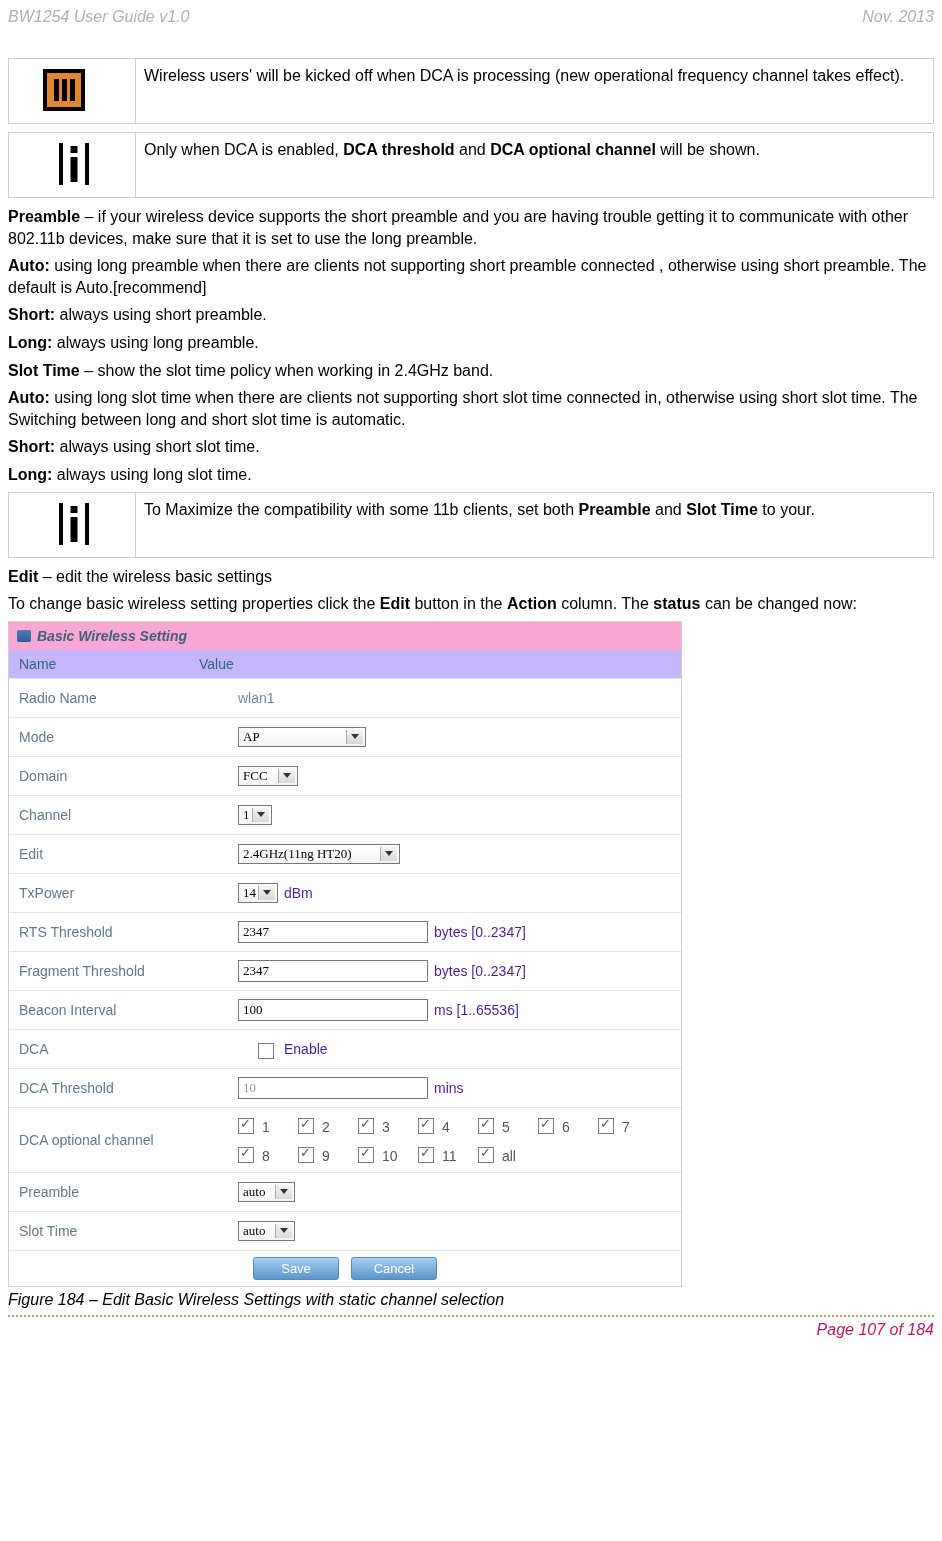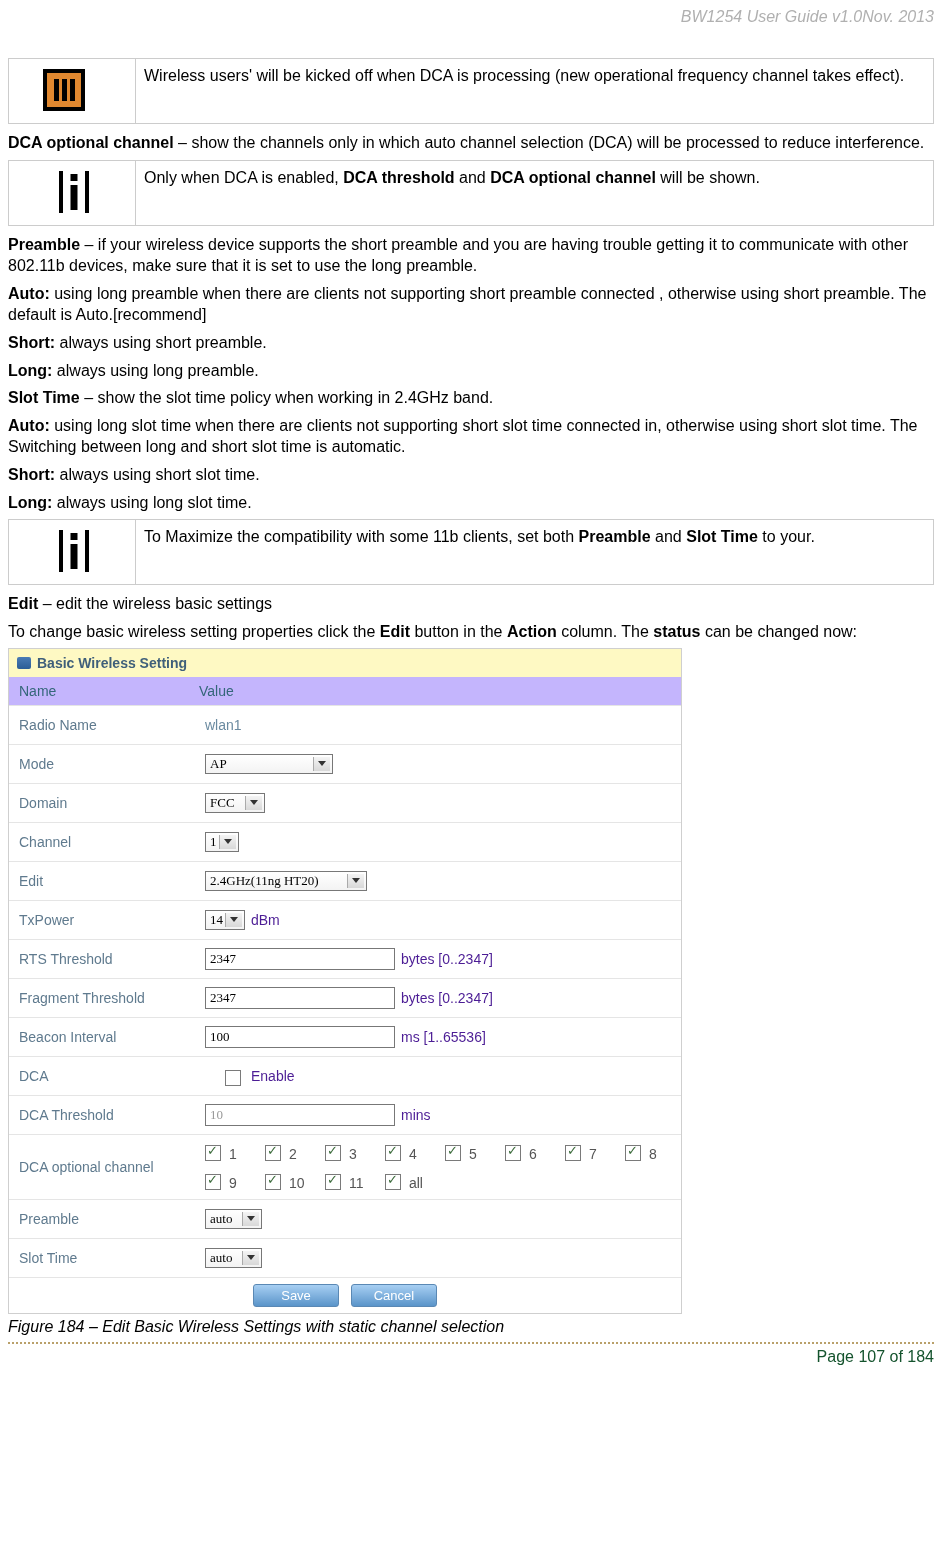--- a/index.html
+++ b/index.html
@@ -9,21 +9,21 @@
     padding: 0;
     width: 942px;
     color: #000;
     background: #fff;
   }
   .page {
     padding: 0 8px 0 8px;
   }
   .header {
     display: flex;
-    justify-content: flex-end;
+    justify-content: space-between;
     font-style: italic;
     color: #b0b0b0;
     font-size: 16px;
     padding: 8px 0 30px 0;
   }
   .note-table {
     border: 1px solid #ccc;
     border-collapse: collapse;
     width: 100%;
     margin: 2px 0 8px 0;
@@ -95,25 +95,26 @@
   .b { font-weight: bold; }
   .fig {
     border: 1px solid #cfcfcf;
     width: 672px;
     margin: 4px 0 2px 0;
     font-family: Arial, sans-serif;
     color: #555;
     font-size: 14px;
   }
   .fig-header {
-    background: #fef9c3;
+    background: #f9a8d4;
     padding: 6px 8px;
     color: #3f5f7a;
     font-weight: bold;
     font-size: 14px;
+    font-style: italic;
   }
   .fig-header-icon {
     display: inline-block;
     width: 14px;
     height: 12px;
     background: linear-gradient(#4a7bb5,#2b5d96);
     border-radius: 2px;
     margin-right: 6px;
     position: relative;
     top: 1px;
@@ -124,20 +125,21 @@
     color: #34667a;
     font-size: 14px;
   }
   .fig-row-head .col-name { display:inline-block; width:180px; }
   .fig-row {
     border-top: 1px solid #e5e5e5;
     display: flex;
     align-items: center;
     min-height: 38px;
     padding: 0 10px;
+    gap: 33px;
   }
   .fig-row.tall { padding: 6px 10px; }
   .fig-label {
     width: 186px;
     color: #5f7a8e;
     flex-shrink: 0;
     font-size: 14px;
   }
   .fig-value {
     color: #6a8aa0;
@@ -225,21 +227,22 @@
   }
   .caption {
     font-style: italic;
     margin: 4px 0 4px 0;
     font-size: 16px;
   }
   .footer {
     border-top: 2px dotted #b9a06a;
     margin-top: 6px;
     text-align: right;
-    color: #14532d;
+    color: #be185d;
+    font-style: italic;
     padding: 4px 0 8px 0;
   }
 </style>
 </head>
 <body>
 
 <div class="page">
 
 <div class="header">
   <span>BW1254 User Guide v1.0</span>
@@ -250,23 +253,20 @@
 <tbody>
         <tr>
   <td class="note-icon-cell">
     <span class="warn-icon"><span class="bar b1"></span><span class="bar b2"></span><span class="bar b3"></span></span>
   </td>
   <td>Wireless users' will be kicked off when DCA is processing (new operational frequency channel takes effect).</td>
 </tr>
 </tbody>
     </table>
 
-<div class="para">
-  <span class="b">DCA optional channel</span><span> – show the channels only in which auto channel selection (DCA) will be processed to reduce interference.</span>
-</div>
 
 <table class="note-table">
 <tbody>
         <tr>
   <td class="note-icon-cell">
     <span class="info-icon"><span class="dot"></span><span class="stem"></span></span>
   </td>
   <td>
     <span>Only when DCA is enabled, </span><span class="b">DCA threshold</span><span> and </span><span class="b">DCA optional channel</span><span> will be shown.</span>
   </td>

